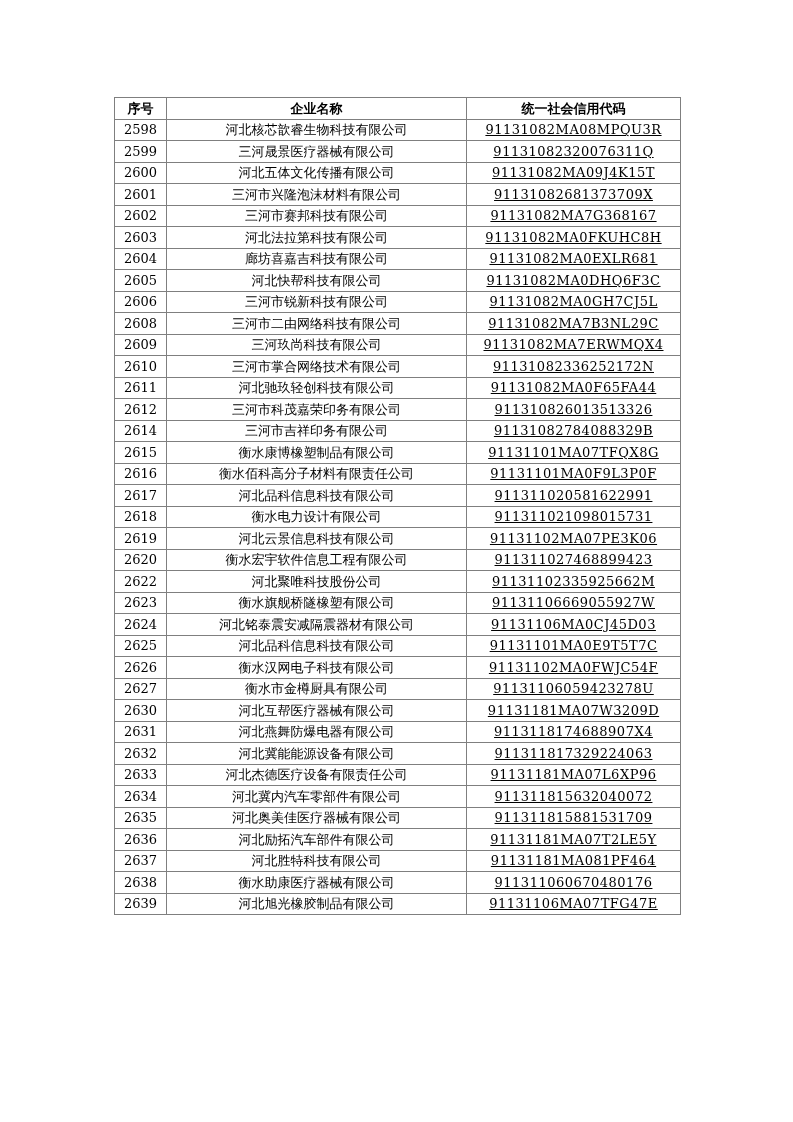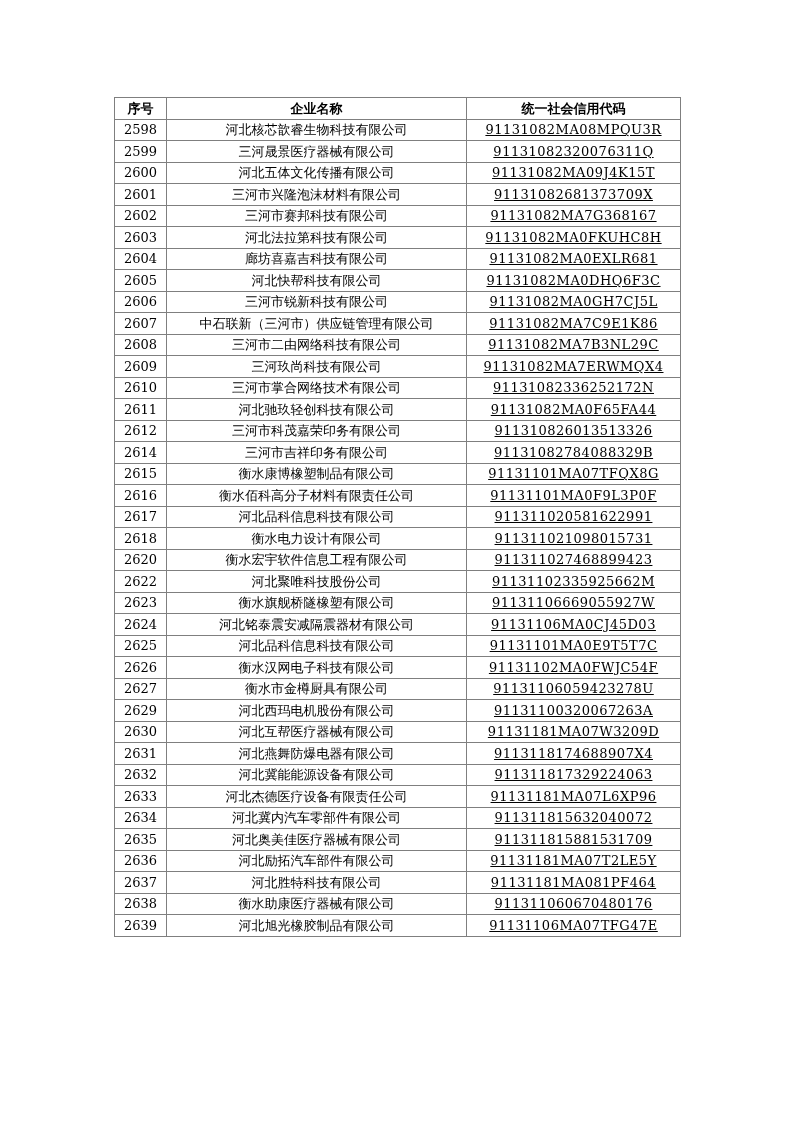--- a/index.html
+++ b/index.html
@@ -110,25 +110,20 @@
           <td class="cell-no">2605</td>
           <td class="cell-name">河北快帮科技有限公司</td>
           <td class="cell-code">91131082MA0DHQ6F3C</td>
         </tr>
         <tr>
           <td class="cell-no">2606</td>
           <td class="cell-name">三河市锐新科技有限公司</td>
           <td class="cell-code">91131082MA0GH7CJ5L</td>
         </tr>
         <tr>
-          <td class="cell-no">2607</td>
-          <td class="cell-name">中石联新（三河市）供应链管理有限公司</td>
-          <td class="cell-code">91131082MA7C9E1K86</td>
-        </tr>
-        <tr>
           <td class="cell-no">2608</td>
           <td class="cell-name">三河市二由网络科技有限公司</td>
           <td class="cell-code">91131082MA7B3NL29C</td>
         </tr>
         <tr>
           <td class="cell-no">2609</td>
           <td class="cell-name">三河玖尚科技有限公司</td>
           <td class="cell-code">91131082MA7ERWMQX4</td>
         </tr>
         <tr>
@@ -165,20 +160,25 @@
           <td class="cell-no">2617</td>
           <td class="cell-name">河北品科信息科技有限公司</td>
           <td class="cell-code">911311020581622991</td>
         </tr>
         <tr>
           <td class="cell-no">2618</td>
           <td class="cell-name">衡水电力设计有限公司</td>
           <td class="cell-code">911311021098015731</td>
         </tr>
         <tr>
+          <td class="cell-no">2619</td>
+          <td class="cell-name">河北云景信息科技有限公司</td>
+          <td class="cell-code">91131102MA07PE3K06</td>
+        </tr>
+        <tr>
           <td class="cell-no">2620</td>
           <td class="cell-name">衡水宏宇软件信息工程有限公司</td>
           <td class="cell-code">911311027468899423</td>
         </tr>
         <tr>
           <td class="cell-no">2622</td>
           <td class="cell-name">河北聚唯科技股份公司</td>
           <td class="cell-code">91131102335925662M</td>
         </tr>
         <tr>
@@ -198,25 +198,20 @@
         </tr>
         <tr>
           <td class="cell-no">2626</td>
           <td class="cell-name">衡水汉网电子科技有限公司</td>
           <td class="cell-code">91131102MA0FWJC54F</td>
         </tr>
         <tr>
           <td class="cell-no">2627</td>
           <td class="cell-name">衡水市金樽厨具有限公司</td>
           <td class="cell-code">91131106059423278U</td>
-        </tr>
-        <tr>
-          <td class="cell-no">2629</td>
-          <td class="cell-name">河北西玛电机股份有限公司</td>
-          <td class="cell-code">91131100320067263A</td>
         </tr>
         <tr>
           <td class="cell-no">2630</td>
           <td class="cell-name">河北互帮医疗器械有限公司</td>
           <td class="cell-code">91131181MA07W3209D</td>
         </tr>
         <tr>
           <td class="cell-no">2631</td>
           <td class="cell-name">河北燕舞防爆电器有限公司</td>
           <td class="cell-code">9113118174688907X4</td>

